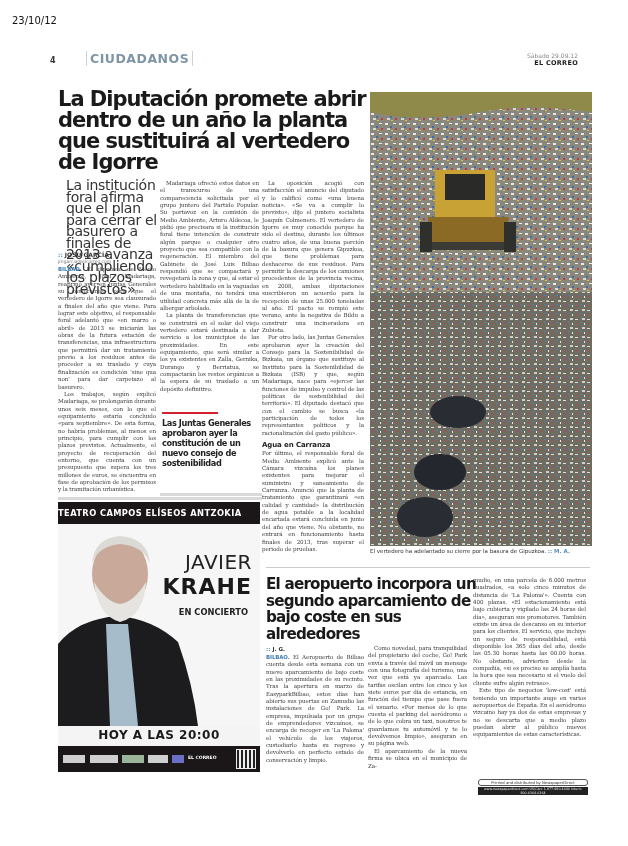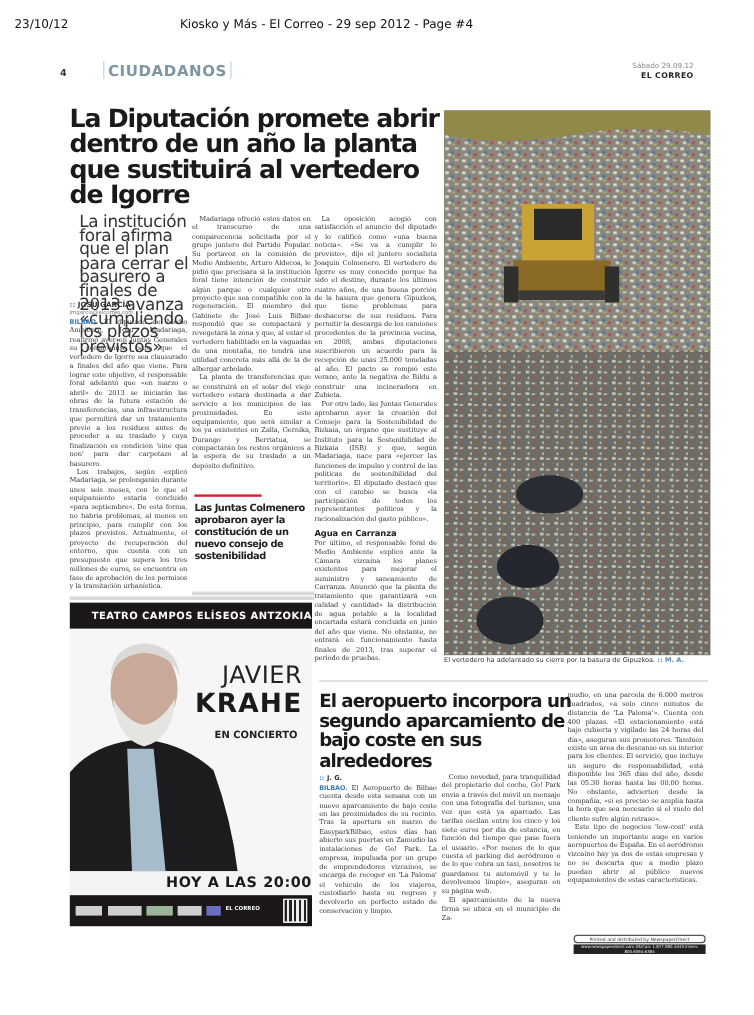--- a/index.html
+++ b/index.html
@@ -38,26 +38,26 @@
 
   .subtitle2 { font-family: "DejaVu Sans", sans-serif; font-weight: bold; font-size: 7px; color: #222; margin-top: 5px; margin-bottom: 1px; text-indent: 0; }
 
   .gray-bar { position: absolute; background: #d9d9d9; height: 3px; }
 
   .photo { position: absolute; left: 370px; top: 92px; width: 222px; height: 454px; overflow: hidden; background: #7d7a70; }
   .photo-caption { position: absolute; left: 370px; top: 548px; width: 222px; font-family: "DejaVu Sans", sans-serif; font-size: 5.5px; color: #333; }
   .photo-caption .credit { color: #5a8fb8; font-weight: bold; }
 
   .ad { position: absolute; left: 58px; top: 502px; width: 202px; height: 270px; background: #f4f4f4; overflow: hidden; }
-  .ad-top { position: absolute; left: 0; top: 0; width: 202px; height: 22px; background: #1b1718; color: #fff; font-family: "DejaVu Sans", sans-serif; font-weight: bold; font-size: 8.3px; text-align: right; line-height: 22px; letter-spacing: 0.4px; }
+  .ad-top { position: absolute; left: 0; top: 0; width: 202px; height: 22px; background: #1b1718; color: #fff; font-family: "DejaVu Sans", sans-serif; font-weight: bold; font-size: 8.3px; text-align: left; line-height: 22px; letter-spacing: 0.4px; }
   .ad-photo { position: absolute; left: 0; top: 22px; width: 202px; height: 202px; background: #f5f5f5; }
   .ad-name1 { position: absolute; right: 8px; top: 48px; font-family: "DejaVu Sans", sans-serif; font-size: 20px; color: #222; letter-spacing: 0.5px; font-weight: normal; }
   .ad-name2 { position: absolute; right: 8px; top: 72px; font-family: "DejaVu Sans", sans-serif; font-size: 22px; font-weight: bold; color: #1a1a1a; letter-spacing: 1px; }
   .ad-concert { position: absolute; right: 12px; top: 105px; font-family: "DejaVu Sans", sans-serif; font-size: 8.3px; font-weight: bold; color: #222; }
-  .ad-time { position: absolute; left: 0; top: 226px; width: 202px; text-align: right; font-family: "DejaVu Sans", sans-serif; font-weight: bold; font-size: 12px; color: #1a1a1a; letter-spacing: 0.5px; }
+  .ad-time { position: absolute; left: 0; top: 226px; width: 202px; text-align: center; font-family: "DejaVu Sans", sans-serif; font-weight: bold; font-size: 12px; color: #1a1a1a; letter-spacing: 0.5px; }
   .ad-bottom { position: absolute; left: 0; top: 244px; width: 202px; height: 26px; background: #1b1718; }
   .ad-logo { position: absolute; top: 9px; height: 8px; background: #cfcfcf; }
   .ad-qr { position: absolute; right: 4px; top: 3px; width: 20px; height: 20px; background: repeating-linear-gradient(90deg,#222 0 2px,#eee 2px 4px), #eee; border: 1px solid #eee; }
   .ad-elcorreo { position: absolute; left: 130px; top: 9px; font-family: "DejaVu Sans", sans-serif; font-size: 4.5px; color: #fff; font-weight: bold; }
 
   .headline2 { position: absolute; left: 266px; top: 576px; width: 210px; font-family: "DejaVu Sans", sans-serif; font-weight: bold; font-size: 15.2px; line-height: 16.5px; letter-spacing: -0.8px; color: #1a1a1a; }
   .byline2 { position: absolute; left: 266px; top: 646px; font-family: "DejaVu Sans", sans-serif; font-size: 5.5px; font-weight: bold; color: #333; }
   .byline2 .dots { color: #5a8fb8; margin-right: 2px; }
 
   .col4 { left: 266px; top: 654px; width: 98px; }
@@ -66,21 +66,20 @@
 
   .nd-footer { position: absolute; left: 478px; top: 779px; width: 110px; font-family: "DejaVu Sans", sans-serif; }
   .nd-line1 { font-size: 3.8px; color: #333; text-align: center; border: 1px solid #555; border-radius: 3px; padding: 0 2px; }
   .nd-line2 { font-size: 3.3px; background: #222; color: #eee; text-align: center; margin-top: 1px; padding: 0 1px; }
 </style>
 </head>
 <body>
 
 <div class="print-header">
   <span class="print-date">23/10/12</span>
-  <span class="print-title">Kiosko y Más - El Correo - 29 sep 2012 - Page #4</span>
 </div>
 
 <div class="page-num">4</div>
 <div class="section">CIUDADANOS</div>
 <div class="masthead">
   <div class="date">Sábado 29.09.12</div>
   <div class="paper">EL CORREO</div>
 </div>
 
 <h1 class="headline">La Diputación promete abrir dentro de un año la planta que sustituirá al vertedero de Igorre</h1>
@@ -94,21 +93,21 @@
   <p class="noindent"><span class="loc">BILBAO.</span> <span>El diputado de Medio Ambiente, Josu Madariaga, reafirmó ayer en Juntas Generales su compromiso para que el vertedero de Igorre sea clausurado a finales del año que viene. Para lograr este objetivo, el responsable foral adelantó que «en marzo o abril» de 2013 se iniciarán las obras de la futura estación de transferencias, una infraestructura que permitirá dar un tratamiento previo a los residuos antes de proceder a su traslado y cuya finalización es condición 'sine qua non' para dar carpetazo al basurero.</span></p>
   <p>Los trabajos, según explicó Madariaga, se prolongarán durante unos seis meses, con lo que el equipamiento estaría concluido «para septiembre». De esta forma, no habría problemas, al menos en principio, para cumplir con los plazos previstos. Actualmente, el proyecto de recuperación del entorno, que cuenta con un presupuesto que supera los tres millones de euros, se encuentra en fase de aprobación de los permisos y la tramitación urbanística.</p>
 </div>
 
 <div class="col col2">
   <p>Madariaga ofreció estos datos en el transcurso de una comparecencia solicitada por el grupo juntero del Partido Popular. Su portavoz en la comisión de Medio Ambiente, Arturo Aldecoa, le pidió que precisara si la institución foral tiene intención de construir algún parque o cualquier otro proyecto que sea compatible con la regeneración. El miembro del Gabinete de José Luis Bilbao respondió que se compactará y revegetará la zona y que, al estar el vertedero habilitado en la vaguadas de una montaña, no tendrá una utilidad concreta más allá de la de albergar arbolado.</p>
   <p>La planta de transferencias que se construirá en el solar del viejo vertedero estará destinada a dar servicio a los municipios de las proximidades. En este equipamiento, que será similar a los ya existentes en Zalla, Gernika, Durango y Berriatua, se compactarán los restos orgánicos a la espera de su traslado a un depósito definitivo.</p>
 </div>
 
 <div class="red-rule"></div>
-<div class="pullquote">Las Juntas Colmenero aprobaron ayer la constitución de un nuevo consejo de sostenibilidad</div>
+<div class="pullquote">Las Juntas Generales aprobaron ayer la constitución de un nuevo consejo de sostenibilidad</div>
 
 <div class="col col3">
   <p>La oposición acogió con satisfacción el anuncio del diputado y lo calificó como «una buena noticia». «Se va a cumplir lo previsto», dijo el juntero socialista Joaquín Colmenero. El vertedero de Igorre es muy conocido porque ha sido el destino, durante los últimos cuatro años, de una buena porción de la basura que genera Gipuzkoa, que tiene problemas para deshacerse de sus residuos. Para permitir la descarga de los camiones procedentes de la provincia vecina, en 2008, ambas diputaciones suscribieron un acuerdo para la recepción de unas 25.000 toneladas al año. El pacto se rompió este verano, ante la negativa de Bildu a construir una incineradora en Zubieta.</p>
   <p>Por otro lado, las Juntas Generales aprobaron ayer la creación del Consejo para la Sostenibilidad de Bizkaia, un órgano que sustituye al Instituto para la Sostenibilidad de Bizkaia (ISB) y que, según Madariaga, nace para «ejercer las funciones de impulso y control de las políticas de sostenibilidad del territorio». El diputado destacó que con el cambio se busca «la participación de todos los representantes políticos y la racionalización del gasto público».</p>
   <div class="subtitle2">Agua en Carranza</div>
   <p class="noindent">Por último, el responsable foral de Medio Ambiente explicó ante la Cámara vizcaína los planes existentes para mejorar el suministro y saneamiento de Carranza. Anunció que la planta de tratamiento que garantizará «en calidad y cantidad» la distribución de agua potable a la localidad encartada estará concluida en junio del año que viene. No obstante, no entrará en funcionamiento hasta finales de 2013, tras superar el periodo de pruebas.</p>
 </div>
 
 <div class="gray-bar" style="left:58px; top:497px; width:204px;"></div>
 <div class="gray-bar" style="left:160px; top:493px; width:102px;"></div>

